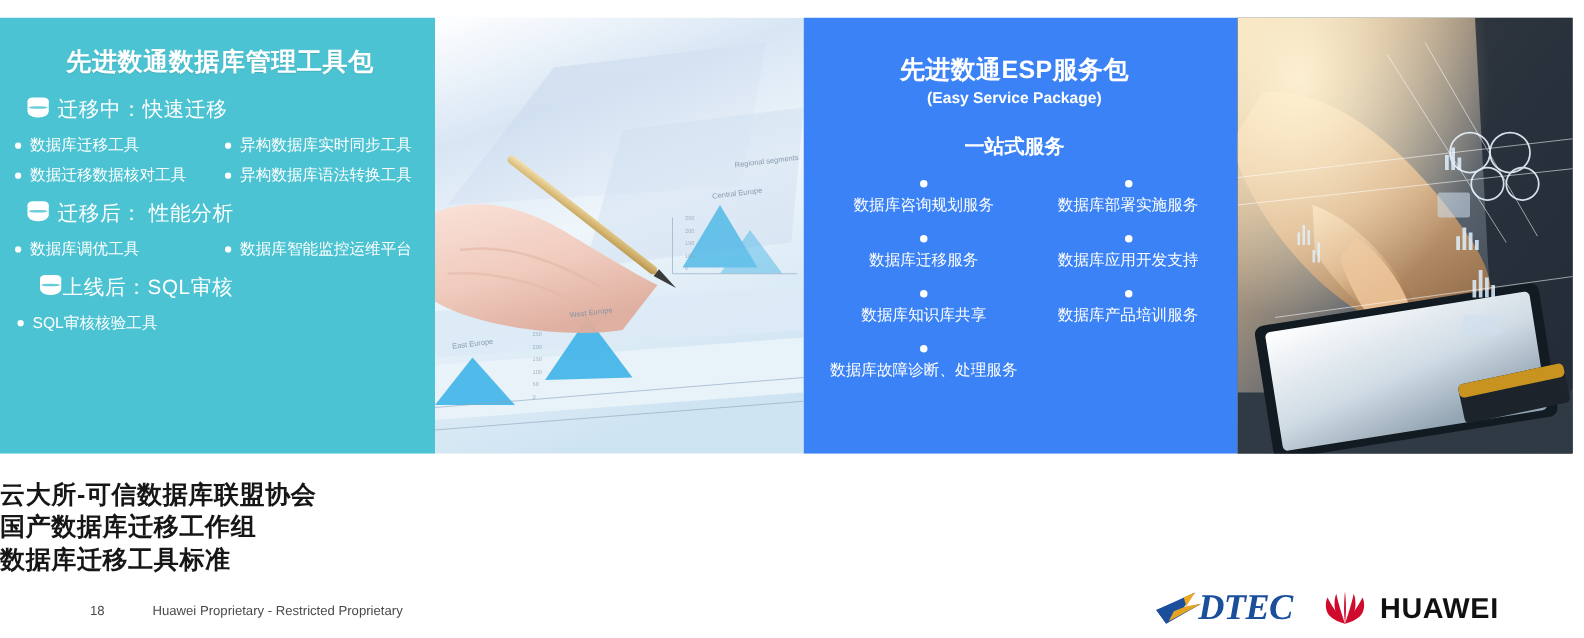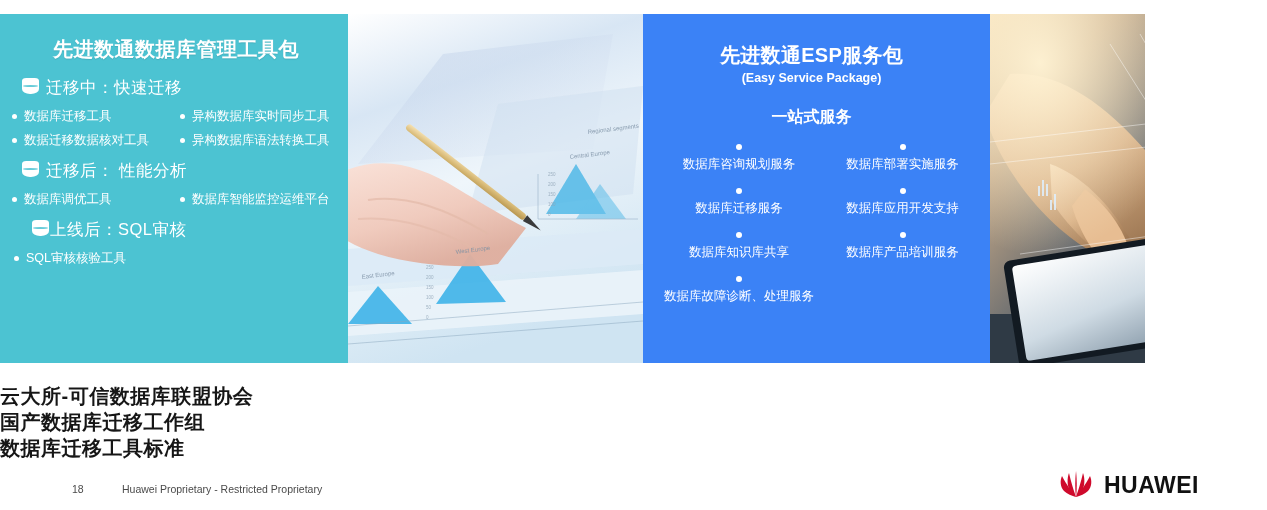--- a/index.html
+++ b/index.html
@@ -12,21 +12,21 @@
     height: 510px;
     position: relative;
     overflow: hidden;
     font-family: "Liberation Sans", "DejaVu Sans", sans-serif;
   }
 
   
   #banner {
     position: absolute;
     left: 0; top: 14px;
-    width: 1145px; height: 349px;
+    width: 1258px; height: 349px;
     overflow: hidden;
   }
 
   
   #cyan-panel {
     position: absolute;
     left: 0; top: 0;
     width: 348px; height: 349px;
     background: #4cc3d2;
     box-sizing: border-box;
@@ -484,20 +484,29 @@
 <div id="caption">
   <div>云大所-可信数据库联盟协会</div>
   <div>国产数据库迁移工作组</div>
   <div>数据库迁移工具标准</div>
 </div>
 
 <div id="footer-page">18</div>
 <div id="footer-note">Huawei Proprietary - Restricted Proprietary</div>
 
 <div id="logos">
+  <div class="logo-dtec">
+    <svg width="42" height="30" viewBox="0 0 42 30">
+      <polygon points="2,16 33,2 24,14 38,11 10,27" fill="#1b4f9c"></polygon>
+      <polygon points="24,6 33,2 26,13" fill="#f0a81e"></polygon>
+      <polygon points="16,17 26,13 38,11 12,25" fill="#f0a81e" opacity="0.95"></polygon>
+      <polygon points="2,16 20,9 10,27" fill="#1b4f9c"></polygon>
+    </svg>
+    <span class="dtec-word">DTEC</span>
+  </div>
   <div class="logo-huawei">
     <svg width="40" height="30" viewBox="0 0 40 30">
       <g fill="#cf0a2c">
         <path d="M20,27 C16,22 10,14 6,6 C4,10 4,17 8,21 C11,24 16,26 20,27 Z"></path>
         <path d="M20,27 C24,22 30,14 34,6 C36,10 36,17 32,21 C29,24 24,26 20,27 Z"></path>
         <path d="M20,27 C18,21 15,12 13,3 C11,8 11,16 14,21 C16,24 18,26 20,27 Z"></path>
         <path d="M20,27 C22,21 25,12 27,3 C29,8 29,16 26,21 C24,24 22,26 20,27 Z"></path>
         <path d="M20,27 C19,20 19,10 20,1 C21,10 21,20 20,27 Z"></path>
       </g>
     </svg>

